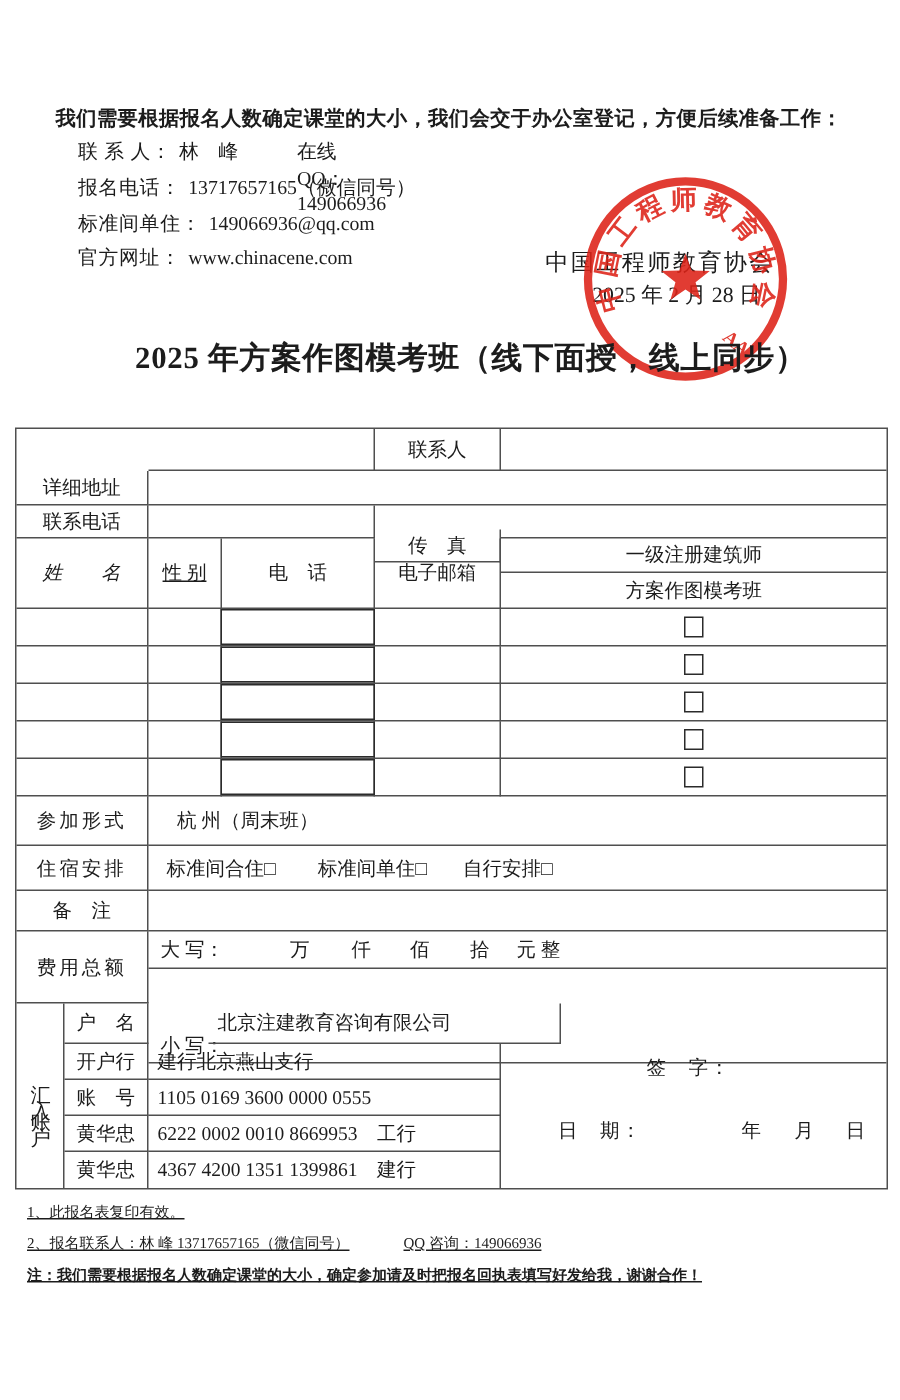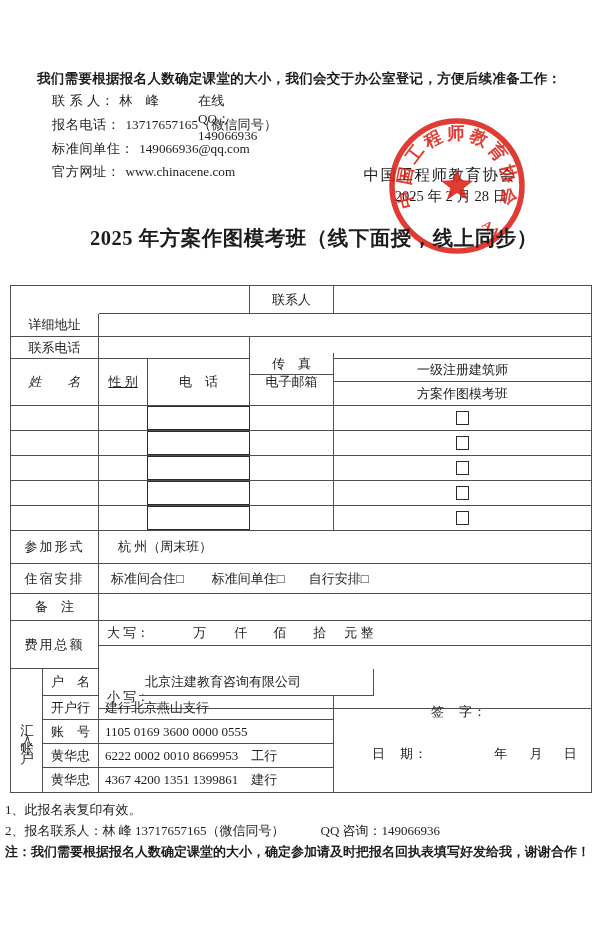--- a/index.html
+++ b/index.html
@@ -20,21 +20,21 @@
   
   .tbl{position:absolute;left:10px;top:285px;width:580px;height:506px;border:1px solid #4f4f4f;}
   .c{position:absolute;box-sizing:border-box;border-right:1px solid #4f4f4f;border-bottom:1px solid #4f4f4f;
      display:flex;align-items:center;font-size:13px;}
   .nr{border-right:none;}
   .nb{border-bottom:none;}
   .ctr{justify-content:center;}
   .pbox{position:absolute;left:-1px;right:-1px;top:0px;bottom:0px;border:1.5px solid #2b2b2b;}
   .cb{width:11.5px;height:11.5px;border:1.3px solid #2b2b2b;background:#fff;}
   .vert{writing-mode:vertical-rl;text-orientation:upright;letter-spacing:9px;justify-content:center;}
-  .foot{left:5px;font-size:13px;height:17px;}
+  .foot{left:18px;font-size:10px;height:17px;text-decoration:underline;}
   .qq{margin-left:36px;}
 </style>
 </head>
 <body>
 
 <div class="sheet">
 
   <div class="abs intro">我们需要根据报名人数确定课堂的大小，我们会交于办公室登记，方便后续准备工作：</div>
 
   <div class="cline" style="top:92px;">

